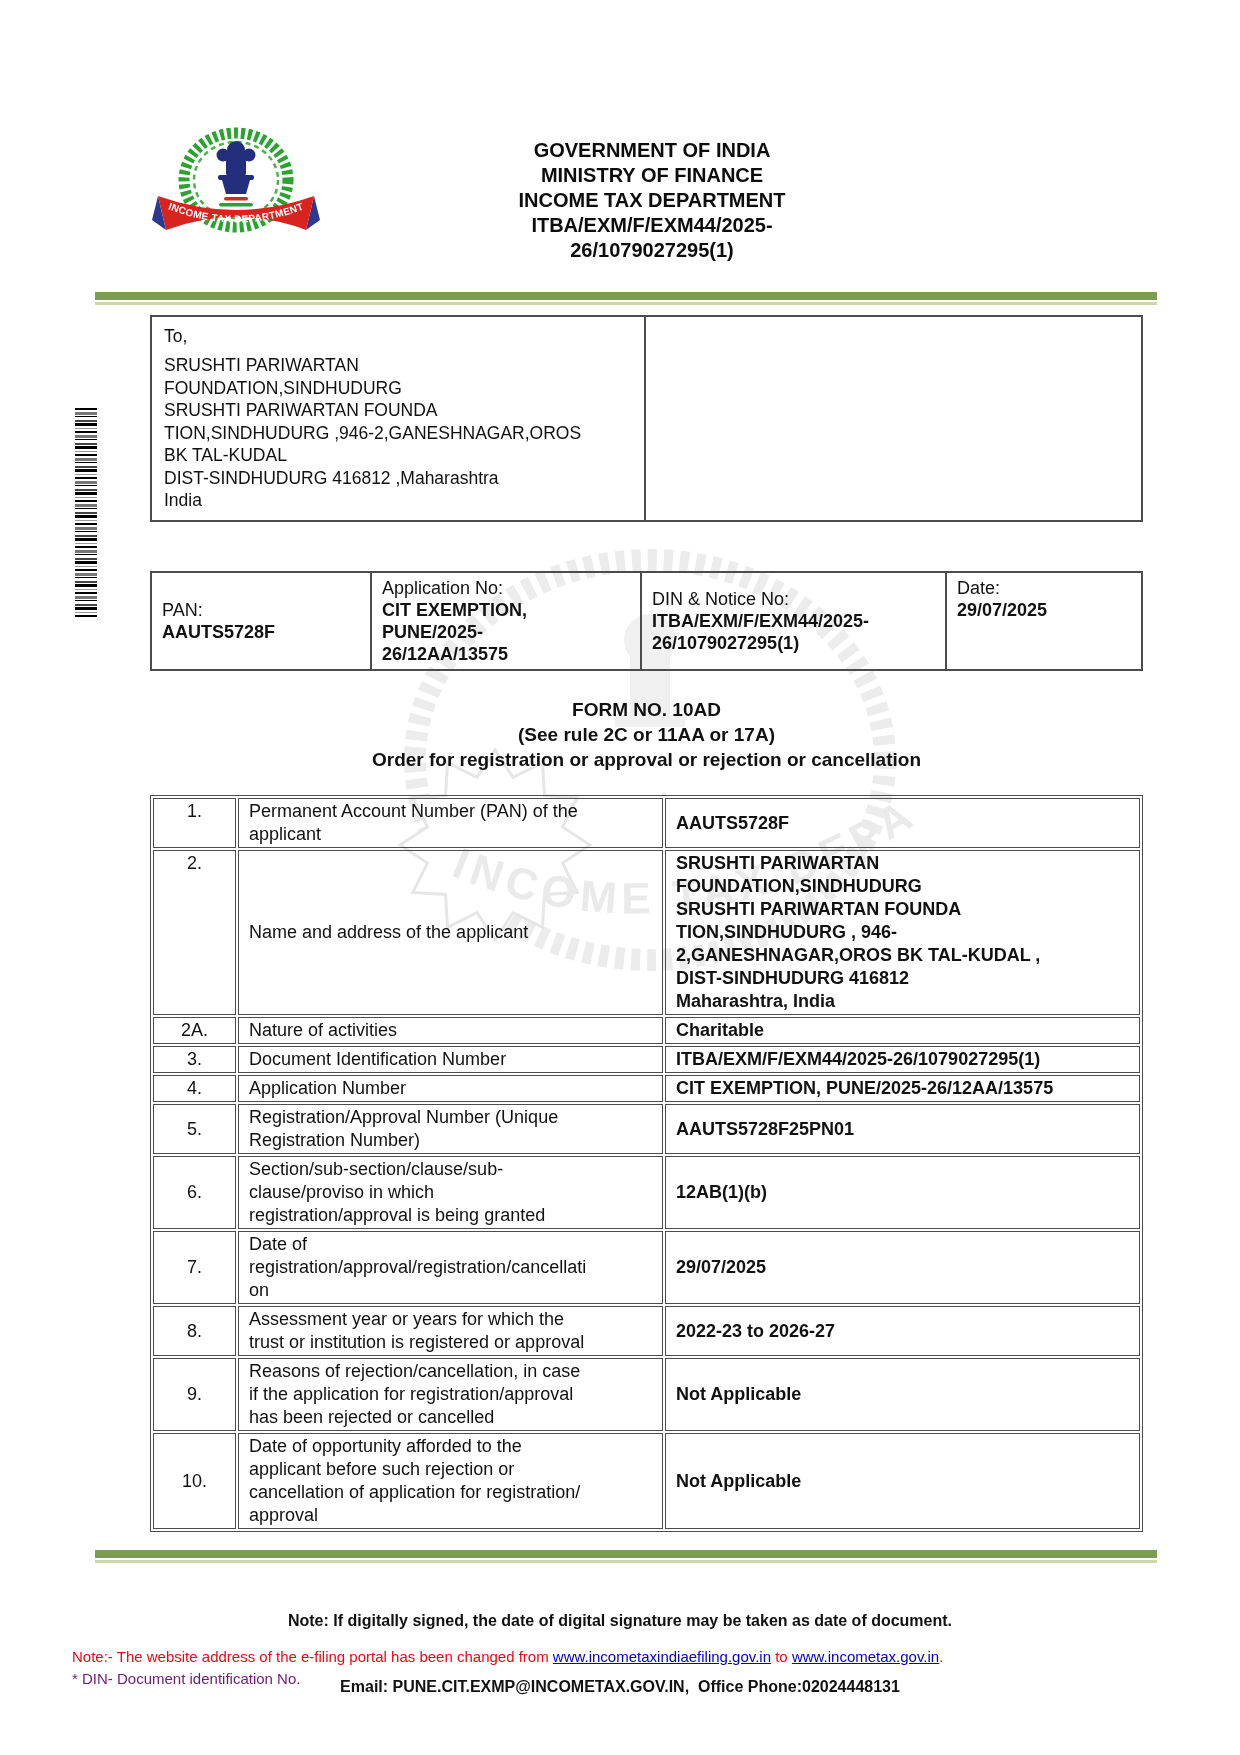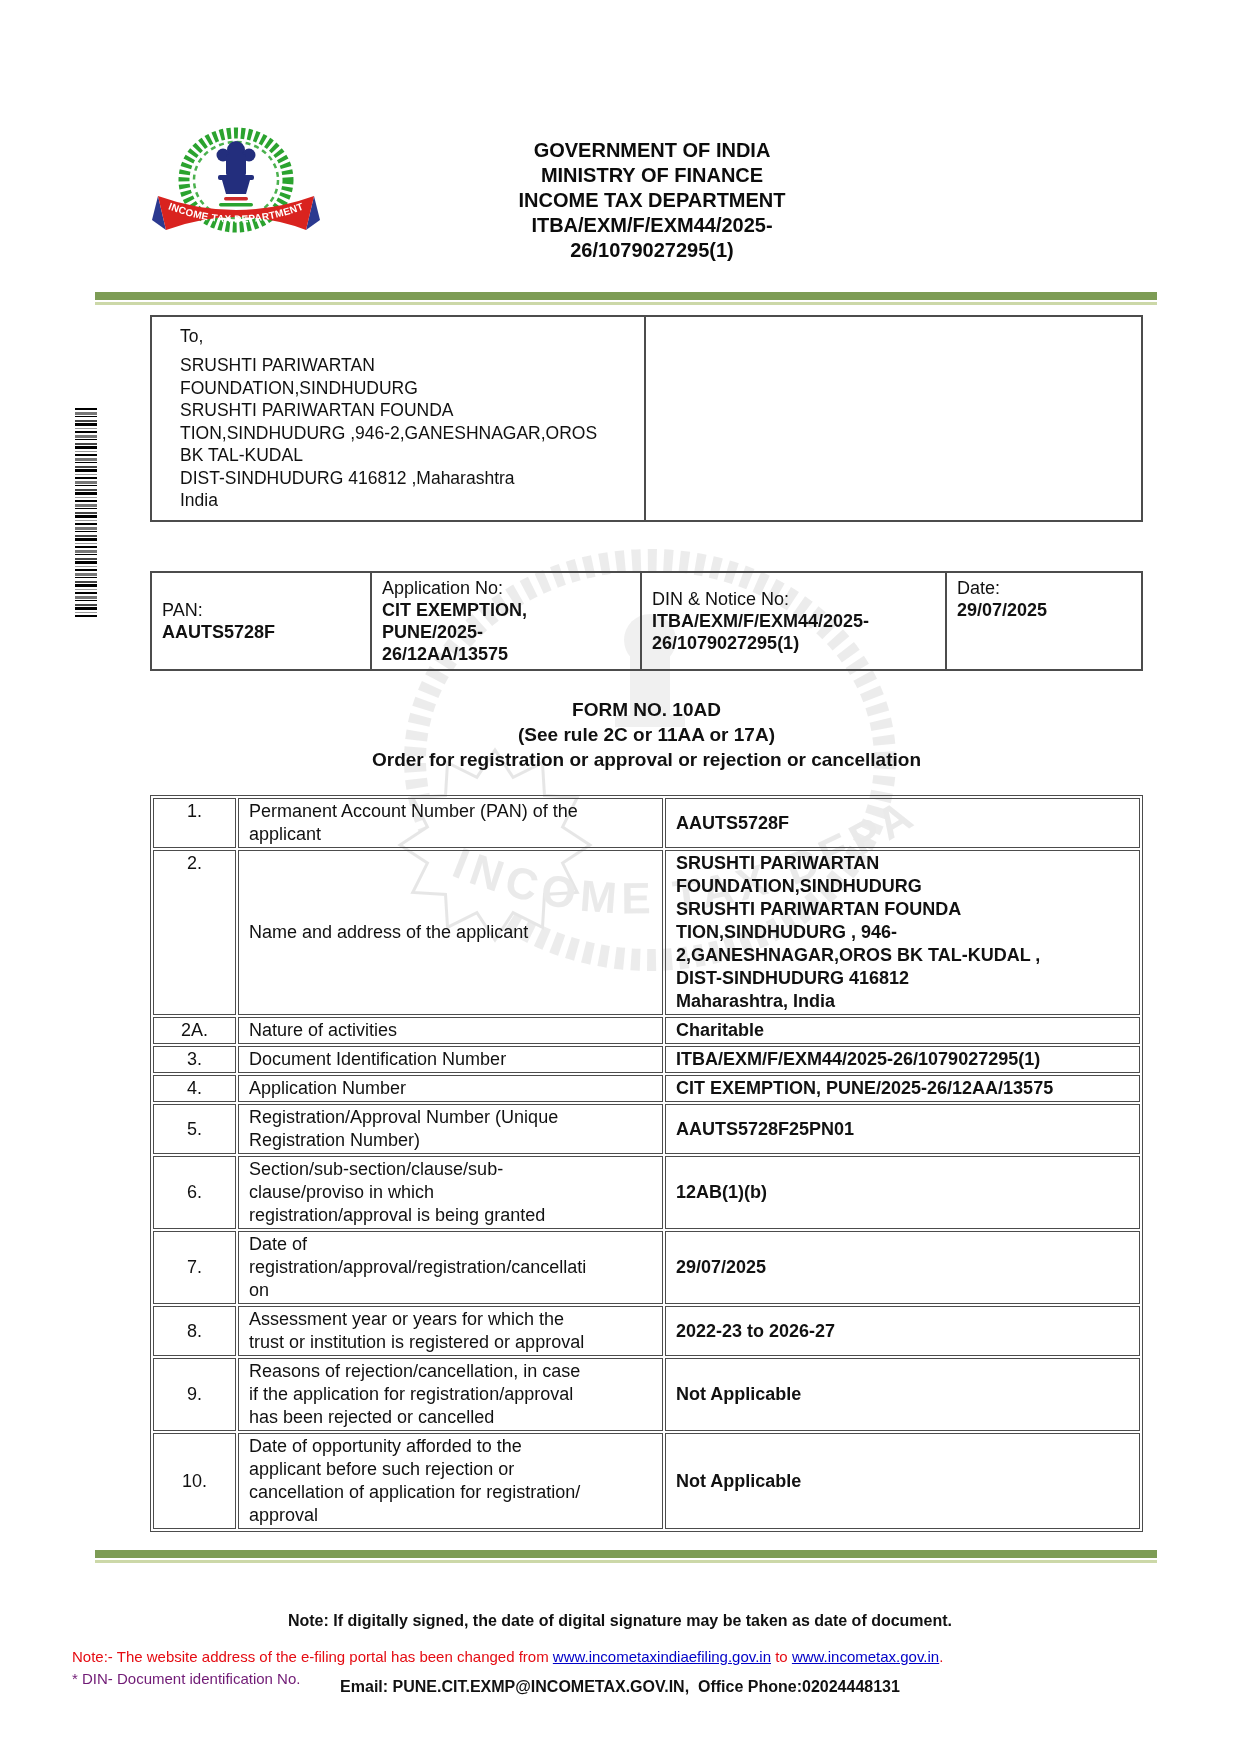--- a/index.html
+++ b/index.html
@@ -34,21 +34,21 @@
   }
 
   
   .watermark { position: absolute; left: 330px; top: 545px; width: 640px; height: 430px; opacity: 0.5; z-index: 0; }
 
   
   table.recipient {
     position: absolute; left: 150px; top: 315px; width: 993px; height: 196px;
     border-collapse: collapse; table-layout: fixed; z-index: 1;
   }
-  table.recipient td { border: 2px solid #4c4c4c; vertical-align: top; padding: 8px 28px; overflow: hidden; }
+  table.recipient td { border: 2px solid #4c4c4c; vertical-align: top; padding: 8px 12px; overflow: hidden; }
   .salutation { font-size: 17.5px; line-height: 23px; margin-bottom: 6px; }
   .addr { font-size: 17.5px; line-height: 22.5px; white-space: pre-line; }
 
   
   table.summary {
     position: absolute; left: 150px; top: 571px; width: 993px; height: 91px;
     border-collapse: collapse; table-layout: fixed; z-index: 1;
   }
   table.summary td { border: 2px solid #4c4c4c; vertical-align: middle; padding: 4px 10px; font-size: 18px; line-height: 22px; }
   table.summary td.vtop { vertical-align: top; }

